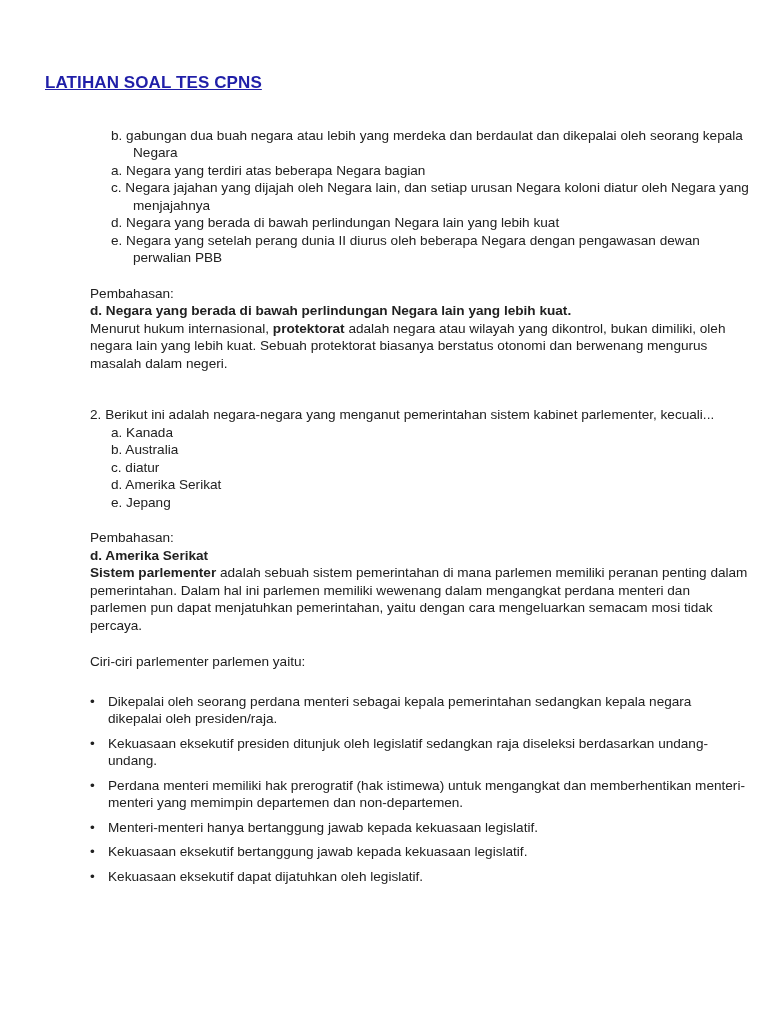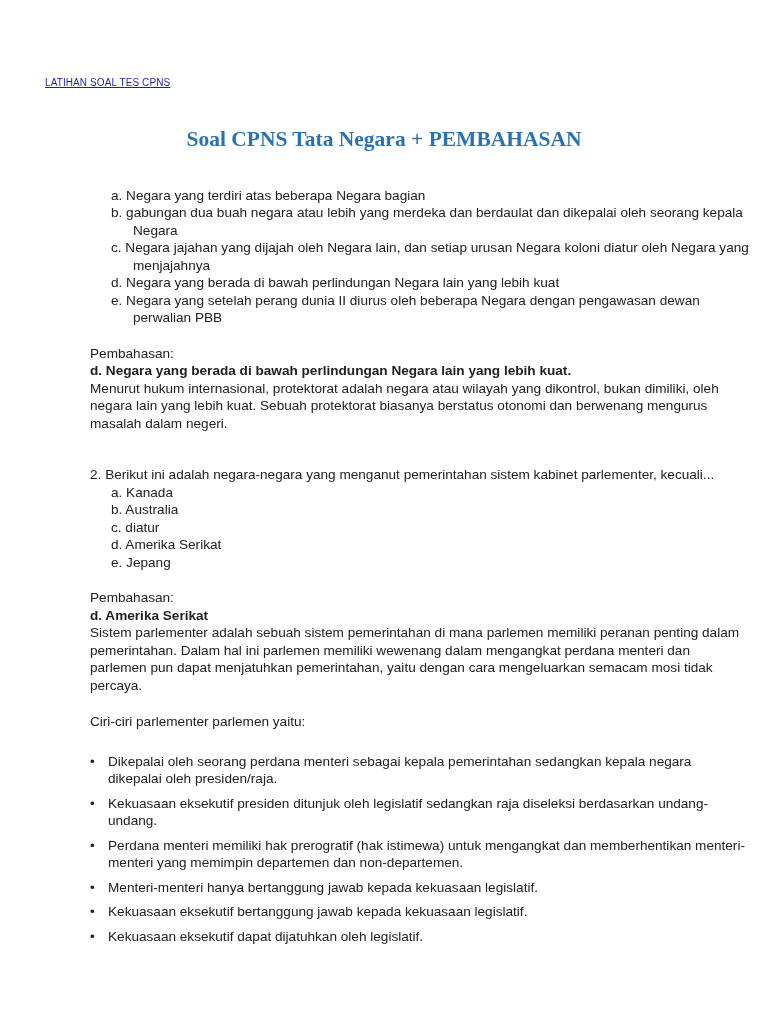--- a/index.html
+++ b/index.html
@@ -3,54 +3,53 @@
 <meta charset="utf-8">
 <style>
   html,body { margin:0; padding:0; background:#ffffff; }
   .page {
     position:relative; width:768px; height:1024px; background:#ffffff;
     overflow:hidden; box-sizing:border-box;
     font-family:"Liberation Sans","DejaVu Sans",sans-serif;
     font-size:13.6px; line-height:17.5px; color:#212121;
   }
   .toplink {
-    display:inline-block; margin:74px 0 16px 45px;
-    font-size:10px; font-weight:400; letter-spacing:.1px;
+    display:inline-block; margin:74px 0 0 45px;
+    font-size:17px; font-weight:700; letter-spacing:.1px;
     color:var(--link-color,#201fa8); text-decoration:underline; cursor:pointer;
   }
   .title {
     margin:18px 0 0 0; text-align:center;
     font-family:"Liberation Serif","DejaVu Serif",serif;
     font-size:21.5px; line-height:27px; font-weight:700;
     color:var(--title-color,#2a73b1);
   }
   .question { margin:34px 0 0 90px; max-width:660px; }
   .q-line { white-space:nowrap; }
   .option { margin-left:21px; padding-left:22px; text-indent:-22px; }
   .pembahasan { margin-top:18px; }
   .answer { font-weight:700; }
-  .bold { font-weight:400; }
+  .bold { font-weight:700; }
   .ciri { margin:19px 0 0 90px; max-width:655px; }
   .bullets { margin-top:22px; }
   .bullet { display:flex; }
   .bullet + .bullet { margin-top:7px; }
   .dot { flex:0 0 18px; width:18px; }
   .btext { flex:1; }
 </style>
 </head>
 <body>
 
 <div class="page">
   <a class="toplink">LATIHAN SOAL TES CPNS</a>
-  <h1 class="title">Soal CPNS Tata Negara + PEMBAHASAN</h1>
 
   <div>
       <div class="question">
+        <div class="option">b. gabungan dua buah negara atau lebih yang merdeka dan berdaulat dan dikepalai oleh seorang kepala Negara</div>
         <div class="option">a. Negara yang terdiri atas beberapa Negara bagian</div>
-        <div class="option">b. gabungan dua buah negara atau lebih yang merdeka dan berdaulat dan dikepalai oleh seorang kepala Negara</div>
         <div class="option">c. Negara jajahan yang dijajah oleh Negara lain, dan setiap urusan Negara koloni diatur oleh Negara yang menjajahnya</div>
         <div class="option">d. Negara yang berada di bawah perlindungan Negara lain yang lebih kuat</div>
         <div class="option">e. Negara yang setelah perang dunia II diurus oleh beberapa Negara dengan pengawasan dewan perwalian PBB</div>
         <div class="pembahasan">
           <div>Pembahasan:</div>
           <div class="answer">d. Negara yang berada di bawah perlindungan Negara lain yang lebih kuat.</div>
           <div class="para"><span>Menurut hukum internasional, </span><span class="bold">protektorat</span><span> adalah negara atau wilayah yang dikontrol, bukan dimiliki, oleh negara lain yang lebih kuat. Sebuah protektorat biasanya berstatus otonomi dan berwenang mengurus masalah dalam negeri.</span></div>
         </div>
       </div>
       <div class="question">

